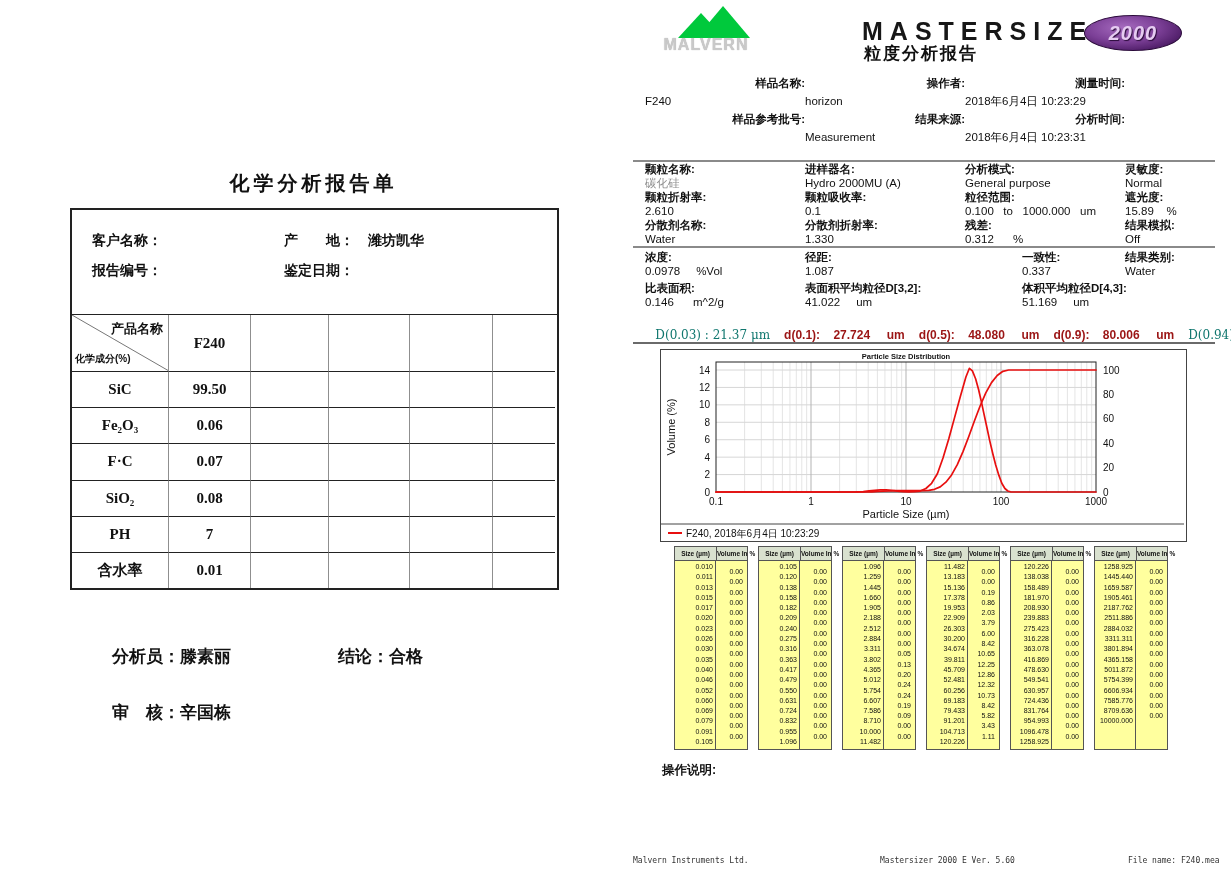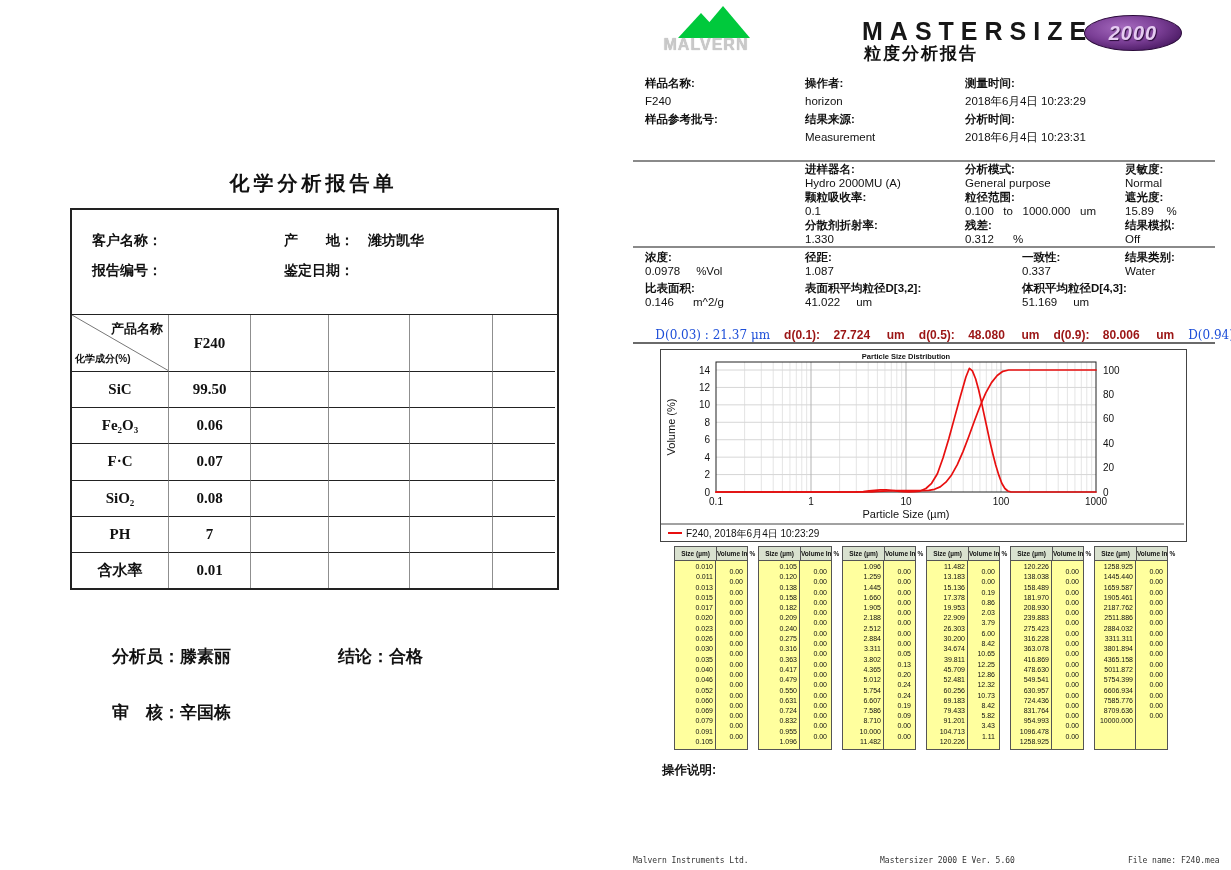--- a/index.html
+++ b/index.html
@@ -34,31 +34,31 @@
                 letter-spacing:1px;color:#c9c9c9;text-shadow:0 0 1px #aaa;}
   .ms-title{left:862px;top:17px;font-size:25px;font-weight:bold;letter-spacing:7px;color:#171717;}
   .ms-badge{left:1072px;top:15px;width:96px;height:34px;border-radius:50%;
             background:radial-gradient(ellipse at 40% 35%, #a76cc0 0%, #7b3f96 45%, #4a1a63 80%, #330c49 100%);
             border:1px solid #2a0a3a;display:flex;align-items:center;justify-content:center;margin-left:12px;}
   .ms-badge span{font-style:italic;font-weight:bold;font-size:20px;color:#e6ccf2;
                  text-shadow:1px 1px 1px #2a0a3a;letter-spacing:1px;}
   .ms-subtitle{left:864px;top:42px;font-size:17px;font-weight:bold;letter-spacing:2px;}
 
   .col{line-height:18px;width:160px;font-size:11.5px;}
-  .col .lbl{font-weight:bold;}
+  .col .lbl{font-weight:bold;text-align:right;}
   .col .val{white-space:pre;}
   .pair{height:28px;}
   .pair .lbl{font-size:11.5px;font-weight:bold;line-height:13px;}
   .pair .val{font-size:11.5px;line-height:14px;white-space:pre;}
   .pair31{height:31px;}
   .gray-val{color:#8f8f8f;}
   .hr{background:#8a8a8a;height:1.5px;left:633px;width:582px;}
   .hr3{height:2px;background:#6a6a6a;}
   .dline{left:642px;top:314px;width:578px;font-size:12px;white-space:pre;}
-  .dline .dk{font-family:"DejaVu Serif",serif;color:#1d4ed8;}
+  .dline .dk{font-family:"DejaVu Serif",serif;color:#0f766e;}
   .dline .rd{font-weight:bold;margin-left:14px;}
 
   .chart-box{left:660px;top:349px;width:525px;height:191px;border:1px solid #444;background:#fff;}
 
   .size-tables{left:674px;top:546px;width:520px;white-space:nowrap;}
   .stable{display:inline-block;vertical-align:top;width:72px;margin-right:10px;
           border:1px solid #555;background:#ffff9e;}
   .st-head{display:flex;height:13px;background:#d9e1cf;border-bottom:1px solid #555;}
   .st-head span{font-size:6.5px;font-weight:bold;line-height:13px;text-align:center;}
   .st-head .h1{width:41px;border-right:1px solid #555;}
@@ -165,20 +165,34 @@
   </div>
   <div class="abs col" style="left:965px;top:74px">
     <div class="lbl">测量时间:</div>
     <div class="val">2018年6月4日 10:23:29</div>
     <div class="lbl">分析时间:</div>
     <div class="val">2018年6月4日 10:23:31</div>
   </div>
 
   <div class="abs hr" style="top:160px"></div>
 
+  <div class="abs" style="left:645px;top:163px">
+    <div class="pair">
+        <div class="lbl">颗粒名称:</div>
+        <div class="val gray-val">碳化硅</div>
+      </div>
+    <div class="pair">
+        <div class="lbl">颗粒折射率:</div>
+        <div class="val">2.610</div>
+      </div>
+    <div class="pair">
+        <div class="lbl">分散剂名称:</div>
+        <div class="val">Water</div>
+      </div>
+  </div>
   <div class="abs" style="left:805px;top:163px">
     <div class="pair">
         <div class="lbl">进样器名:</div>
         <div class="val">Hydro 2000MU (A)</div>
       </div>
     <div class="pair">
         <div class="lbl">颗粒吸收率:</div>
         <div class="val">0.1</div>
       </div>
     <div class="pair">

